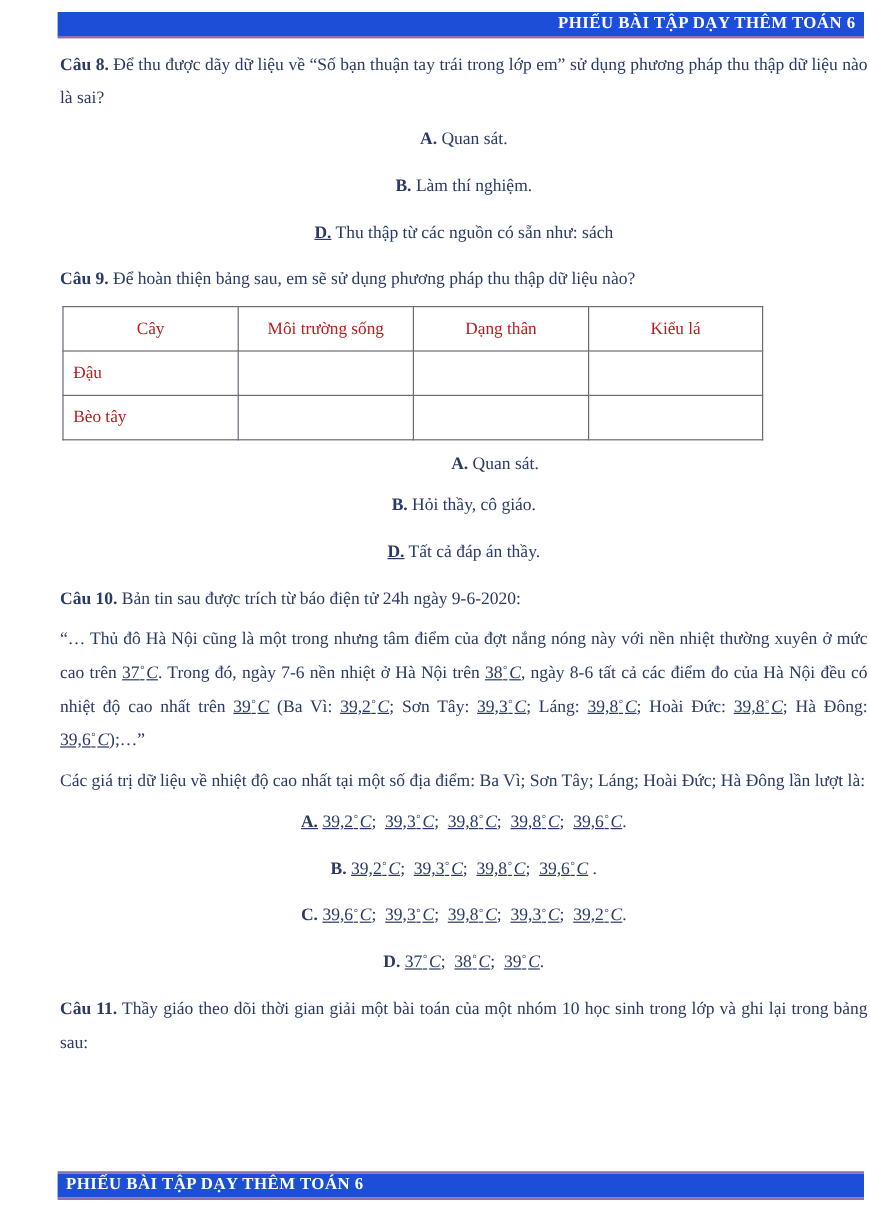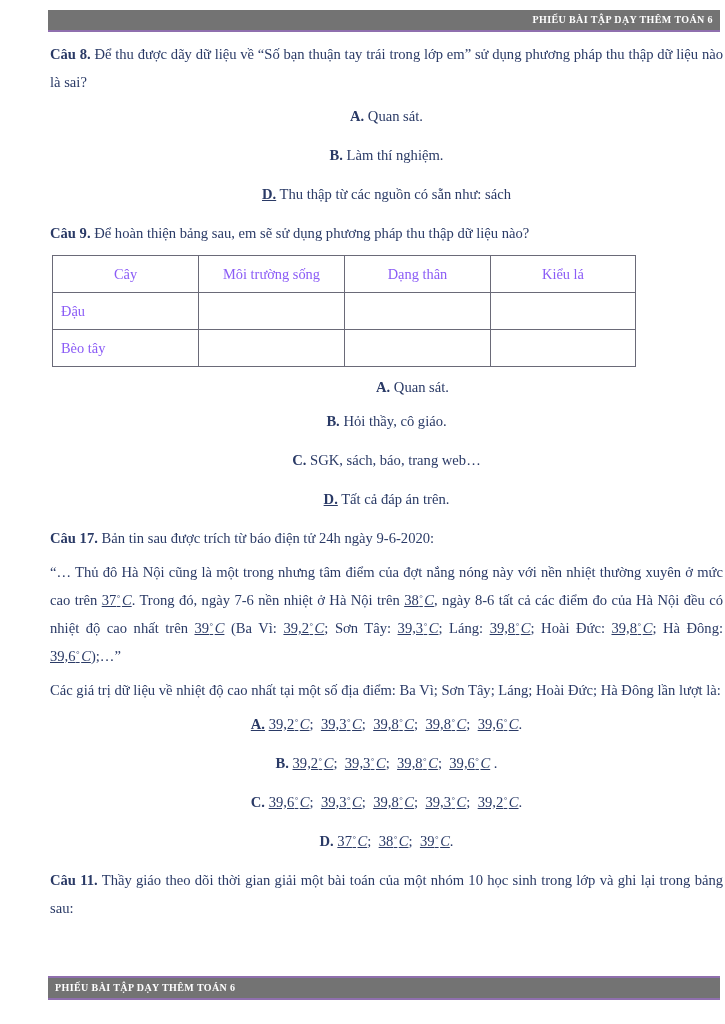--- a/index.html
+++ b/index.html
@@ -18,27 +18,27 @@
   }
 
   
   .banner {
     position: absolute;
     left: 48px;
     width: 672px;
     box-sizing: border-box;
   }
   .banner-bar {
-    background: #737373;
+    background: #1d4ed8;
     height: 20px;
     line-height: 20px;
     color: #ffffff;
     font-family: "Liberation Serif", "DejaVu Serif", serif;
     font-weight: bold;
-    font-size: 10px;
+    font-size: 14px;
     letter-spacing: 0.4px;
     padding: 0 7px;
     box-sizing: border-box;
     white-space: nowrap;
     overflow: hidden;
   }
   .banner-rule {
     height: 2px;
     background: #8f6fae;
     width: 100%;
@@ -92,21 +92,21 @@
     border-collapse: collapse;
     width: 583px;
     margin: 8px 0 6px 2px;
     table-layout: fixed;
   }
   table.plant-table td {
     border: 1px solid #6a6a78;
     height: 32px;
     font-size: 14.4px;
     padding: 2px 8px;
-    color: #8b5cf6;
+    color: #b91c1c;
     vertical-align: middle;
   }
   table.plant-table td.head { text-align: center; }
   table.plant-table td.rowlabel { text-align: left; margin-left: 28px; }
   col.c1 { width: 146px; }
   col.c2 { width: 146px; }
   col.c3 { width: 146px; }
   col.c4 { width: 145px; }
 </style>
 </head>
@@ -168,28 +168,25 @@
       </tbody>
     </table>
 
     <p class="opt indent">
       <span class="lbl">A.</span><span> Quan sát.</span>
     </p>
     <p class="opt spaced">
       <span class="lbl">B.</span><span> Hỏi thầy, cô giáo.</span>
     </p>
     <p class="opt spaced">
-      <span class="lbl">C.</span><span> SGK, sách, báo, trang web…</span>
-    </p>
-    <p class="opt spaced">
-      <span class="lbl-u">D.</span><span> Tất cả đáp án trên.</span>
-    </p>
-
-    <p class="q">
-      <span class="lbl">Câu 17.</span><span> Bản tin sau được trích từ báo điện tử 24h ngày 9-6-2020:</span>
+      <span class="lbl-u">D.</span><span> Tất cả đáp án thầy.</span>
+    </p>
+
+    <p class="q">
+      <span class="lbl">Câu 10.</span><span> Bản tin sau được trích từ báo điện tử 24h ngày 9-6-2020:</span>
     </p>
 
     <p class="q">
       <span>“… Thủ đô Hà Nội cũng là một trong nhưng tâm điểm của đợt nắng nóng này với nền nhiệt thường xuyên ở mức cao trên </span><span class="tval"><span>37</span><span class="deg">°</span><i>C</i></span><span>. Trong đó, ngày 7-6 nền nhiệt ở Hà Nội trên </span><span class="tval"><span>38</span><span class="deg">°</span><i>C</i></span><span>, ngày 8-6 tất cả các điểm đo của Hà Nội đều có nhiệt độ cao nhất trên </span><span class="tval"><span>39</span><span class="deg">°</span><i>C</i></span><span> (Ba Vì: </span><span class="tval"><span>39,2</span><span class="deg">°</span><i>C</i></span><span>; Sơn Tây: </span><span class="tval"><span>39,3</span><span class="deg">°</span><i>C</i></span><span>; Láng: </span><span class="tval"><span>39,8</span><span class="deg">°</span><i>C</i></span><span>; Hoài Đức: </span><span class="tval"><span>39,8</span><span class="deg">°</span><i>C</i></span><span>; Hà Đông: </span><span class="tval"><span>39,6</span><span class="deg">°</span><i>C</i></span><span>);…”</span>
     </p>
 
     <p class="q">Các giá trị dữ liệu về nhiệt độ cao nhất tại một số địa điểm: Ba Vì; Sơn Tây; Láng;  Hoài Đức; Hà Đông lần lượt là:</p>
 
     <p class="opt spaced">
       <span class="lbl-u">A.</span>

